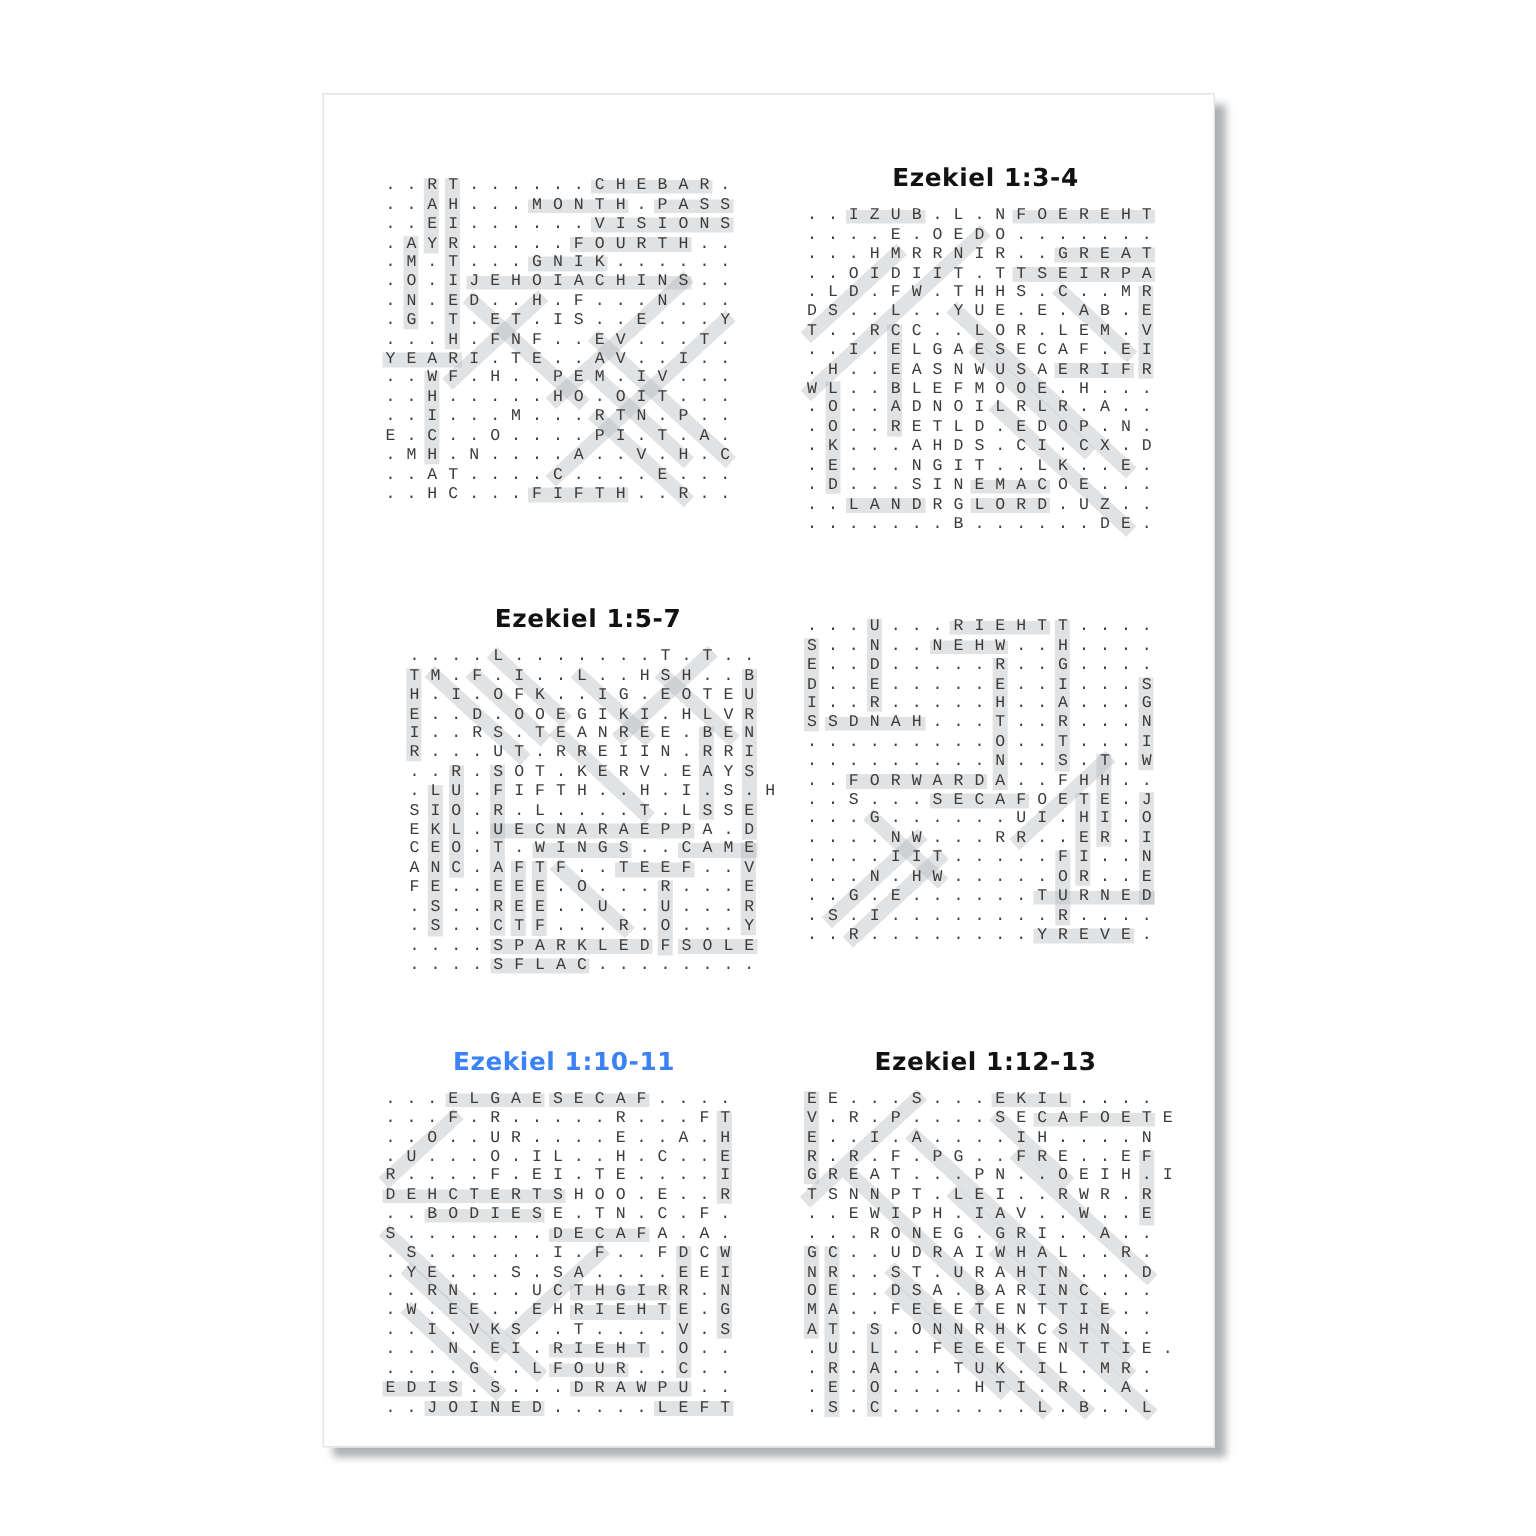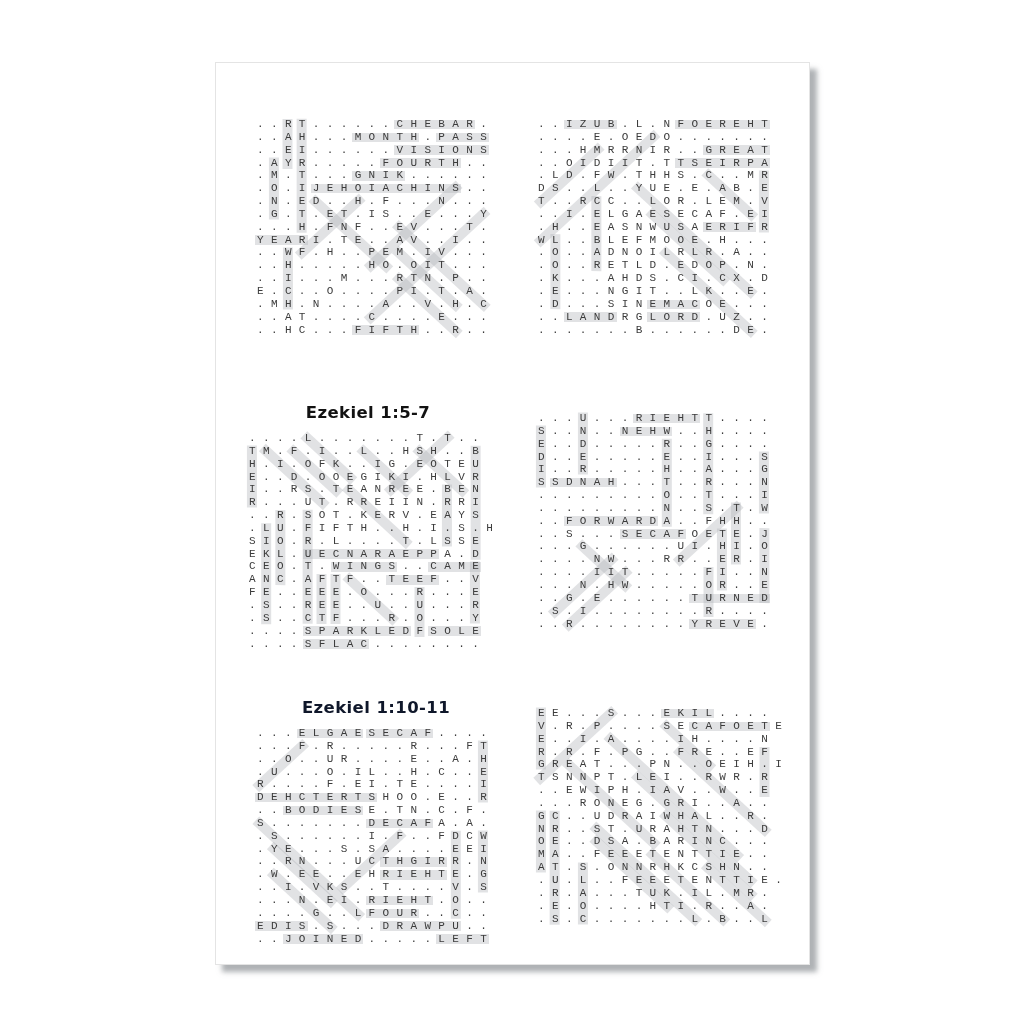--- a/index.html
+++ b/index.html
@@ -75,20 +75,21 @@
           <div class="row">..H.....HO.OIT...</div>
           <div class="row">..I...M...RTN.P..</div>
           <div class="row">E.C..O....PI.T.A.</div>
           <div class="row">.MH.N....A..V.H.C</div>
           <div class="row">..AT....C....E...</div>
           <div class="row">..HC...FIFTH..R..</div>
         </div>
     </section>
 
     <section class="puzzle" style="left:322px;top:46px">
+      <h2 class="title" style="color: rgb(18, 18, 18);">Ezekiel 1:3-4</h2>
       <div class="grid" style="color: rgb(59, 59, 59);">
           <div class="stroke" style="width: 52.85px; background: rgba(175, 179, 183, 0.38); left: 25.7px; top: 1.675px; transform: rotate(0rad);"></div>
           <div class="stroke" style="width: 94.7px; background: rgba(175, 179, 183, 0.38); left: 137.3px; top: 1.675px; transform: rotate(0rad);"></div>
           <div class="stroke" style="width: 66.8px; background: rgba(175, 179, 183, 0.38); left: 165.2px; top: 27.375px; transform: rotate(0rad);"></div>
           <div class="stroke" style="width: 94.7px; background: rgba(175, 179, 183, 0.38); left: 137.3px; top: 40.225px; transform: rotate(0rad);"></div>
           <div class="stroke" style="width: 52.85px; background: rgba(175, 179, 183, 0.38); left: 165.2px; top: 104.475px; transform: rotate(0rad);"></div>
           <div class="stroke" style="width: 52.85px; background: rgba(175, 179, 183, 0.38); left: 109.4px; top: 181.575px; transform: rotate(0rad);"></div>
           <div class="stroke" style="width: 52.85px; background: rgba(175, 179, 183, 0.38); left: 25.7px; top: 194.425px; transform: rotate(0rad);"></div>
           <div class="stroke" style="width: 52.85px; background: rgba(175, 179, 183, 0.38); left: 109.4px; top: 194.425px; transform: rotate(0rad);"></div>
           <div class="stroke" style="width: 75.25px; background: rgba(175, 179, 183, 0.38); left: -20.375px; top: 149.45px; transform: rotate(1.5708rad);"></div>
@@ -113,21 +114,21 @@
           <div class="row">.O..ADNOILRLR.A..</div>
           <div class="row">.O..RETLD.EDOP.N.</div>
           <div class="row">.K...AHDS.CI.CX.D</div>
           <div class="row">.E...NGIT..LK..E.</div>
           <div class="row">.D...SINEMACOE...</div>
           <div class="row">..LANDRGLORD.UZ..</div>
           <div class="row">.......B......DE.</div>
         </div>
     </section>
 
-    <section class="puzzle" style="left:33px;top:340px">
+    <section class="puzzle" style="left:57px;top:340px">
       <h2 class="title" style="color: rgb(18, 18, 18);">Ezekiel 1:5-7</h2>
       <div class="grid" style="color: rgb(59, 59, 59);">
           <div class="stroke" style="width: 136.55px; background: rgba(175, 179, 183, 0.38); left: 53.6px; top: 117.325px; transform: rotate(0rad);"></div>
           <div class="stroke" style="width: 66.8px; background: rgba(175, 179, 183, 0.38); left: 81.5px; top: 130.175px; transform: rotate(0rad);"></div>
           <div class="stroke" style="width: 52.85px; background: rgba(175, 179, 183, 0.38); left: 179.15px; top: 130.175px; transform: rotate(0rad);"></div>
           <div class="stroke" style="width: 52.85px; background: rgba(175, 179, 183, 0.38); left: 137.3px; top: 143.025px; transform: rotate(0rad);"></div>
           <div class="stroke" style="width: 108.65px; background: rgba(175, 179, 183, 0.38); left: 53.6px; top: 194.425px; transform: rotate(0rad);"></div>
           <div class="stroke" style="width: 52.85px; background: rgba(175, 179, 183, 0.38); left: 179.15px; top: 194.425px; transform: rotate(0rad);"></div>
           <div class="stroke" style="width: 66.8px; background: rgba(175, 179, 183, 0.38); left: 53.6px; top: 207.275px; transform: rotate(0rad);"></div>
           <div class="stroke" style="width: 62.4px; background: rgba(175, 179, 183, 0.38); left: -27.9px; top: 40.225px; transform: rotate(1.5708rad);"></div>
@@ -204,21 +205,21 @@
           <div class="row">....NW...RR..ER.I</div>
           <div class="row">....IIT.....FI..N</div>
           <div class="row">...N.HW.....OR..E</div>
           <div class="row">..G.E......TURNED</div>
           <div class="row">.S.I........R....</div>
           <div class="row">..R........YREVE.</div>
         </div>
     </section>
 
     <section class="puzzle" style="left:41px;top:635px">
-      <h2 class="title" style="color: #0f172a;">Ezekiel 1:10-11</h2>
+      <h2 class="title" style="color: #3b82f6;">Ezekiel 1:10-11</h2>
       <div class="grid" style="color: rgb(59, 59, 59);">
           <div class="stroke" style="width: 66.8px; background: rgba(175, 179, 183, 0.38); left: 39.65px; top: 1.675px; transform: rotate(0rad);"></div>
           <div class="stroke" style="width: 66.8px; background: rgba(175, 179, 183, 0.38); left: 109.4px; top: 1.675px; transform: rotate(0rad);"></div>
           <div class="stroke" style="width: 122.6px; background: rgba(175, 179, 183, 0.38); left: -2.2px; top: 65.925px; transform: rotate(0rad);"></div>
           <div class="stroke" style="width: 80.75px; background: rgba(175, 179, 183, 0.38); left: 25.7px; top: 78.775px; transform: rotate(0rad);"></div>
           <div class="stroke" style="width: 66.8px; background: rgba(175, 179, 183, 0.38); left: 109.4px; top: 91.625px; transform: rotate(0rad);"></div>
           <div class="stroke" style="width: 66.8px; background: rgba(175, 179, 183, 0.38); left: 123.35px; top: 130.175px; transform: rotate(0rad);"></div>
           <div class="stroke" style="width: 66.8px; background: rgba(175, 179, 183, 0.38); left: 123.35px; top: 143.025px; transform: rotate(0rad);"></div>
           <div class="stroke" style="width: 66.8px; background: rgba(175, 179, 183, 0.38); left: 109.4px; top: 168.725px; transform: rotate(0rad);"></div>
           <div class="stroke" style="width: 52.85px; background: rgba(175, 179, 183, 0.38); left: 109.4px; top: 181.575px; transform: rotate(0rad);"></div>
@@ -248,20 +249,21 @@
           <div class="row">.W.EE..EHRIEHTE.G</div>
           <div class="row">..I.VKS..T....V.S</div>
           <div class="row">...N.EI.RIEHT.O..</div>
           <div class="row">....G..LFOUR..C..</div>
           <div class="row">EDIS.S...DRAWPU..</div>
           <div class="row">..JOINED.....LEFT</div>
         </div>
     </section>
 
     <section class="puzzle" style="left:322px;top:635px">
+      <h2 class="title" style="color: rgb(18, 18, 18);">Ezekiel 1:12-13</h2>
       <div class="grid" style="color: rgb(59, 59, 59);">
           <div class="stroke" style="width: 52.85px; background: rgba(175, 179, 183, 0.38); left: 123.35px; top: 1.675px; transform: rotate(0rad);"></div>
           <div class="stroke" style="width: 80.75px; background: rgba(175, 179, 183, 0.38); left: 151.25px; top: 14.525px; transform: rotate(0rad);"></div>
           <div class="stroke" style="width: 62.4px; background: rgba(175, 179, 183, 0.38); left: -27.9px; top: 27.375px; transform: rotate(1.5708rad);"></div>
           <div class="stroke" style="width: 62.4px; background: rgba(175, 179, 183, 0.38); left: -27.9px; top: 130.175px; transform: rotate(1.5708rad);"></div>
           <div class="stroke" style="width: 113.8px; background: rgba(175, 179, 183, 0.38); left: -39.65px; top: 155.875px; transform: rotate(1.5708rad);"></div>
           <div class="stroke" style="width: 62.4px; background: rgba(175, 179, 183, 0.38); left: 13.95px; top: 181.575px; transform: rotate(1.5708rad);"></div>
           <div class="stroke" style="width: 49.55px; background: rgba(175, 179, 183, 0.38); left: 201.725px; top: 59.5px; transform: rotate(1.5708rad);"></div>
           <div class="stroke" style="width: 105.832px; background: rgba(175, 179, 183, 0.38); left: -14.741px; top: 33.8px; transform: rotate(2.39722rad);"></div>
           <div class="stroke" style="width: 67.8993px; background: rgba(175, 179, 183, 0.38); left: 115.825px; top: 33.8px; transform: rotate(0.744376rad);"></div>

